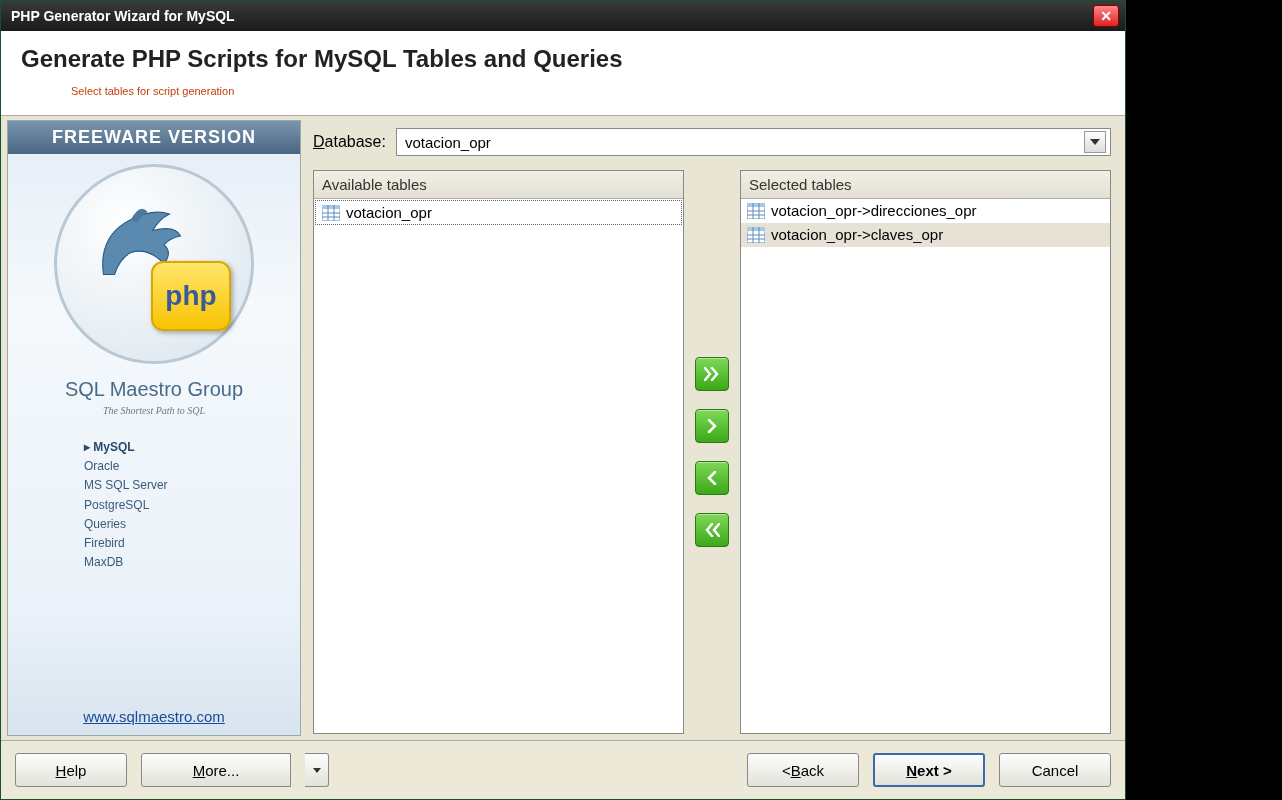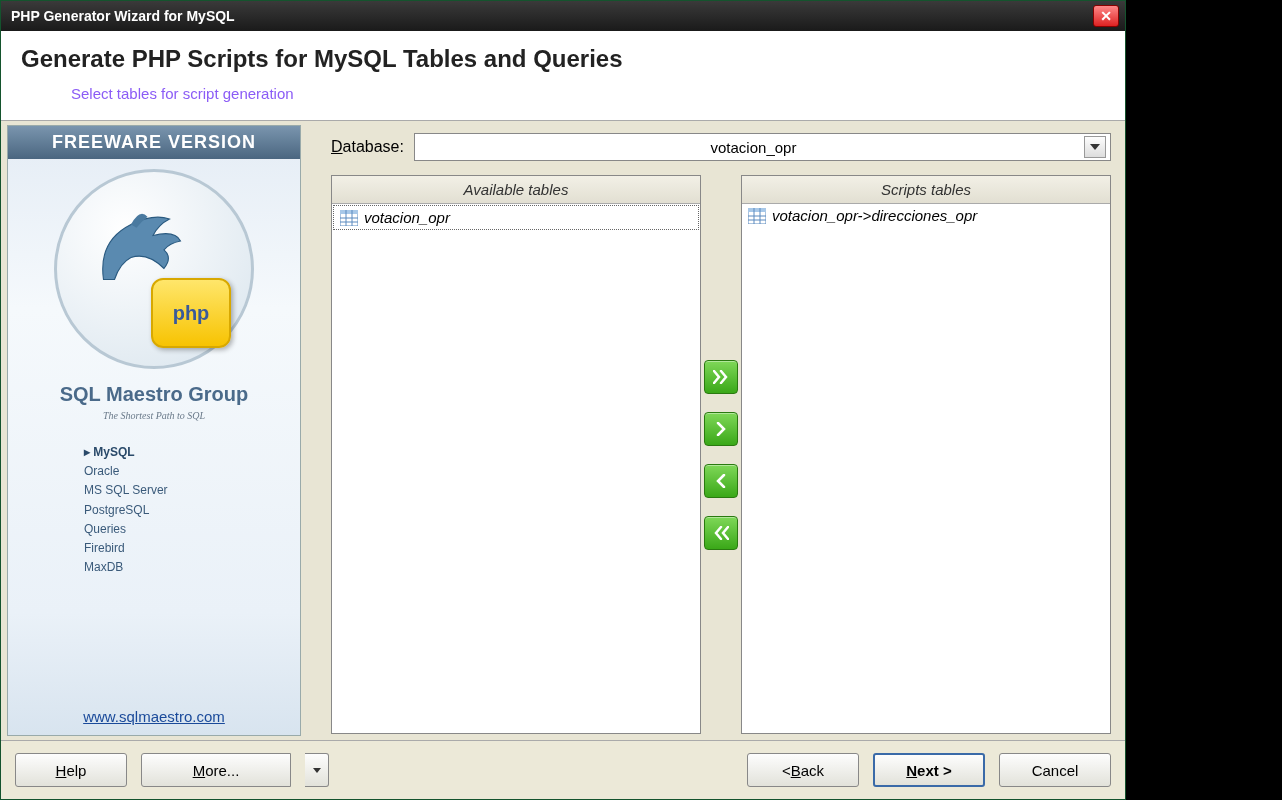--- a/index.html
+++ b/index.html
@@ -42,21 +42,21 @@
   justify-content: center;
   font-size: 14px;
   cursor: pointer;
 }
 .header-area {
   background: #fff;
   border-bottom: 1px solid #aaa;
   padding: 14px 20px 18px 20px;
 }
 .header-title { font-size: 24px; font-weight: bold; color: #222; }
-.header-sub { margin: 12px 0 0 50px; font-size: 15px; color: #8b5cf6; }
+.header-sub { margin: 12px 0 0 50px; font-size: 11px; color: #c2410c; }
 .body-area {
   flex: 1;
   display: flex;
   background: #e8e5d4;
   overflow: hidden;
 }
 .sidebar {
   width: 294px;
   background: linear-gradient(to bottom, #e4ecf5 0%, #f5f9fc 30%, #eaf1f8 80%, #d8e4ef 100%);
   border: 1px solid #9aa;
@@ -91,39 +91,39 @@
 .dolphin {
   position: absolute;
   top: 25px;
   left: 30px;
   width: 110px;
   height: 110px;
 }
 .php-badge {
   position: absolute;
   right: 20px;
-  bottom: 18px;
+  bottom: 30px;
   width: 80px;
   height: 70px;
   background: linear-gradient(to bottom, #ffe66b, #f7c302);
   border-radius: 12px;
   border: 2px solid #d8a800;
   display: flex;
   align-items: center;
   justify-content: center;
-  font-size: 20px;
+  font-size: 28px;
   font-weight: bold;
   color: #3a5a9a;
   box-shadow: 2px 2px 5px rgba(0,0,0,0.3);
 }
 .sidebar-group-name {
   font-size: 20px;
   color: #4a6a8a;
   margin-top: 14px;
-  font-weight: bold;
+  font-weight: normal;
 }
 .sidebar-tagline {
   font-style: italic;
   color: #6a7a8a;
   margin-top: 4px;
   font-family: Georgia, serif;
   font-size: 10px;
 }
 .db-list {
   margin-top: 22px;
@@ -137,24 +137,23 @@
 .db-list .active::before { content: "▸ "; }
 .sidebar-link {
   margin-top: auto;
   color: #1a4a9a;
   text-decoration: underline;
   font-size: 15px;
   padding-top: 20px;
 }
 .main-area {
   flex: 1;
-  padding: 12px 14px 6px 30px;
+  padding: 12px 14px 6px 12px;
   display: flex;
   flex-direction: column;
-  text-align: center;
 }
 .db-row {
   display: flex;
   align-items: center;
   margin-bottom: 14px;
 }
 .db-label { font-size: 16px; margin-right: 10px; }
 .db-label .u { text-decoration: underline; }
 .db-select {
   flex: 1;
@@ -173,22 +172,21 @@
   background: linear-gradient(to bottom, #fdfdfd, #ddd);
   border: 1px solid #999;
   display: flex;
   align-items: center;
   justify-content: center;
   cursor: pointer;
 }
 .lists-row {
   flex: 1;
   display: flex;
-  gap: 0;
-  font-style: italic;
+  gap: 8px;
 }
 .listbox {
   flex: 1;
   border: 1px solid #888;
   background: #fff;
   display: flex;
   flex-direction: column;
 }
 .listbox-header {
   background: linear-gradient(to bottom, #f2f0e6, #e2dfd2);
@@ -362,34 +360,47 @@
               </svg>
           </div>
           <div class="tbtn">
             <svg width="16" height="14">
                 <path d="M15 1 L10 7 L15 13 M8 1 L3 7 L8 13" stroke="#fff" stroke-width="2.5" fill="none" stroke-linecap="round"></path>
               </svg>
           </div>
         </div>
 
         <div class="listbox">
-          <div class="listbox-header">Scripts tables</div>
+          <div class="listbox-header">Selected tables</div>
           <div class="listbox-body">
             <div class="list-item">
               <span class="table-icon">
                   <svg viewBox="0 0 18 16">
                     <rect x="0" y="0" width="18" height="16" fill="#fff" stroke="#5a8abf"></rect>
                     <rect x="0" y="0" width="18" height="4" fill="#a8c8e8"></rect>
                     <line x1="6" y1="0" x2="6" y2="16" stroke="#5a8abf"></line>
                     <line x1="12" y1="0" x2="12" y2="16" stroke="#5a8abf"></line>
                     <line x1="0" y1="8" x2="18" y2="8" stroke="#5a8abf"></line>
                     <line x1="0" y1="12" x2="18" y2="12" stroke="#5a8abf"></line>
                   </svg>
                 </span>
               <span>votacion_opr-&gt;direcciones_opr</span>
+            </div>
+            <div class="list-item shaded">
+              <span class="table-icon">
+                  <svg viewBox="0 0 18 16">
+                    <rect x="0" y="0" width="18" height="16" fill="#fff" stroke="#5a8abf"></rect>
+                    <rect x="0" y="0" width="18" height="4" fill="#a8c8e8"></rect>
+                    <line x1="6" y1="0" x2="6" y2="16" stroke="#5a8abf"></line>
+                    <line x1="12" y1="0" x2="12" y2="16" stroke="#5a8abf"></line>
+                    <line x1="0" y1="8" x2="18" y2="8" stroke="#5a8abf"></line>
+                    <line x1="0" y1="12" x2="18" y2="12" stroke="#5a8abf"></line>
+                  </svg>
+                </span>
+              <span>votacion_opr-&gt;claves_opr</span>
             </div>
           </div>
         </div>
       </div>
     </div>
   </div>
 
   <div class="footer">
     <button class="btn">
         <span class="u">H</span>

